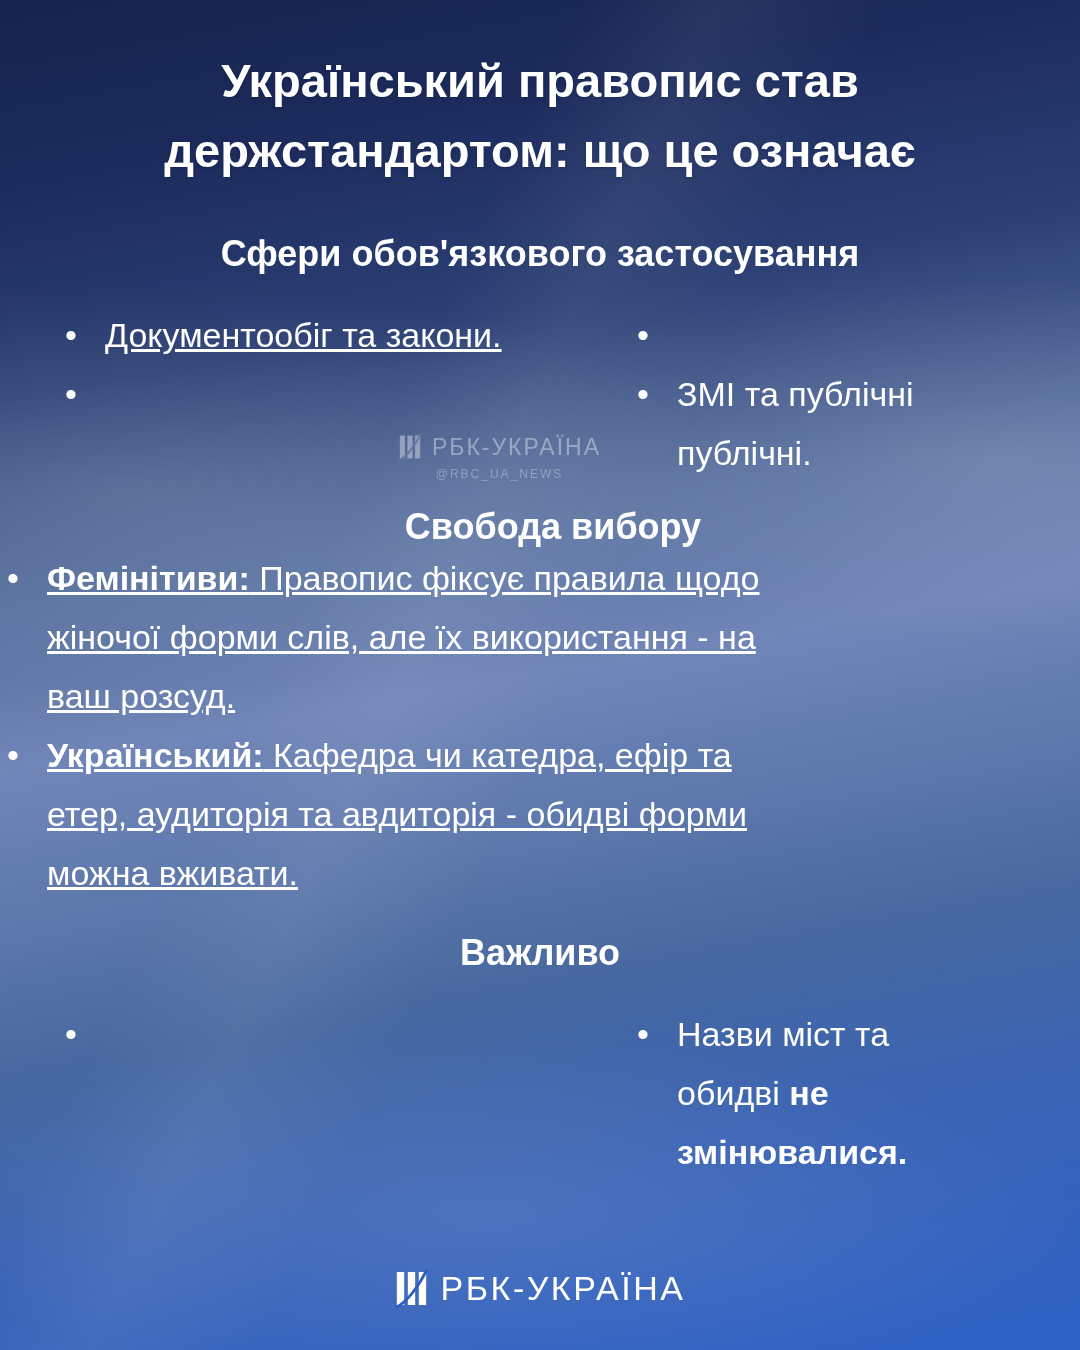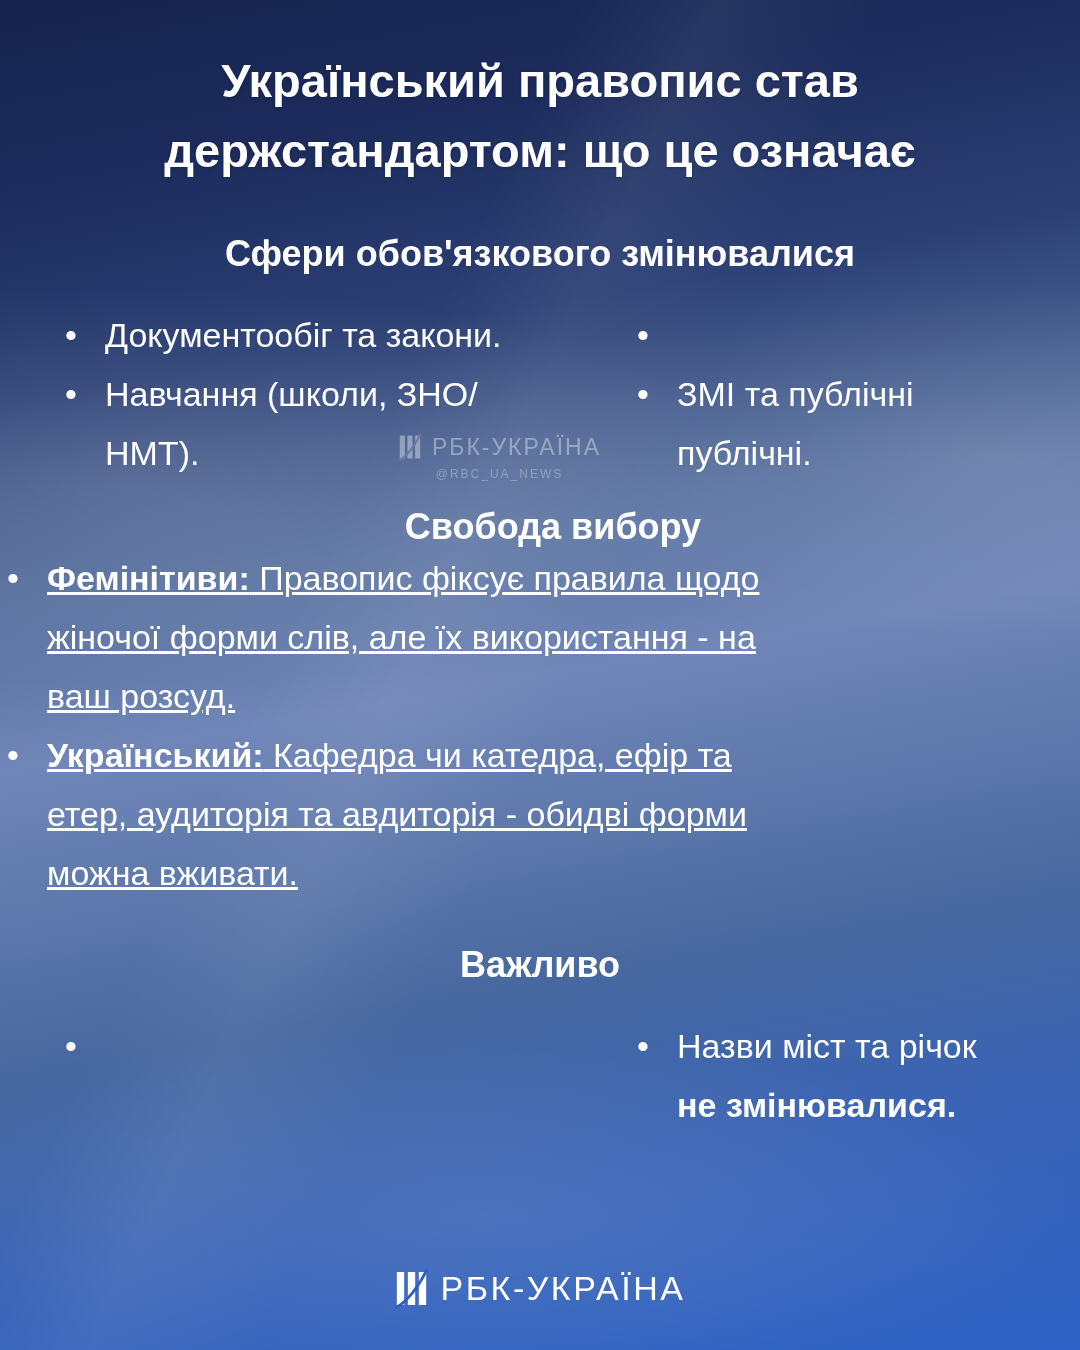--- a/index.html
+++ b/index.html
@@ -24,31 +24,31 @@
     text-align:center;
     font-size:47px; font-weight:700; line-height:70px;
     text-shadow:0 1px 3px rgba(10,20,50,0.25);
   }
   .section-heading {
     margin:0; text-align:center;
     font-size:36px; font-weight:700; line-height:44px;
   }
   .h-scope { margin-top:46px; }
   .h-freedom { margin-top:22px;padding-left:26px; }
-  .h-important { margin-top:40px; }
+  .h-important { margin-top:28px; }
 
   ul.blist { list-style:none; margin:0; padding:0; }
   li.bullet { display:flex; align-items:flex-start; font-size:34px; line-height:59px; }
   .dot { flex:0 0 47px; padding-left:7px; box-sizing:border-box; }
   .txt { display:block; }
 
   .cols { display:flex; padding:30px 0 0 58px; }
   .col-left { width:572px; flex:0 0 572px; }
   .col-right { flex:1; }
-  .cols-scope .col-left .txt { max-width:410px; }
+  .cols-scope .col-left .txt { max-width:410px;text-decoration:underline; }
   .cols-scope .col-right .txt { max-width:360px; }
 
   .freedom-list { padding:38px 0 0 58px; }
   .freedom-list .txt { max-width:760px;text-decoration:underline; }
   .lead { font-weight:700; }
 
   .cols-important { padding-top:30px; }
   .cols-important .col-left .txt { max-width:380px; }
   .cols-important .col-right .txt { max-width:320px; }
   .emph { font-weight:700; }
@@ -70,30 +70,29 @@
   .ft-brand { font-size:34px; letter-spacing:2.5px; font-weight:500; }
   .logo-icon { display:block; }
 </style>
 </head>
 <body>
 
 <div class="page">
 
   <h1 class="title">Український правопис став держстандартом: що це означає</h1>
 
-  <h2 class="section-heading h-scope">Сфери обов'язкового змінювалися</h2>
+  <h2 class="section-heading h-scope">Сфери обов'язкового застосування</h2>
   <div class="cols cols-scope">
     <ul class="blist col-left">
       <li class="bullet">
         <span class="dot">•</span>
         <span class="txt">Документообіг та закони.</span>
       </li>
       <li class="bullet">
         <span class="dot">•</span>
-        <span class="txt">Навчання (школи, ЗНО/НМТ).</span>
       </li>
     </ul>
     <ul class="blist col-right">
       <li class="bullet">
         <span class="dot">•</span>
       </li>
       <li class="bullet">
         <span class="dot">•</span>
         <span class="txt">ЗМІ та публічні публічні.</span>
       </li>
@@ -115,21 +114,21 @@
   <h2 class="section-heading h-important">Важливо</h2>
   <div class="cols cols-important">
     <ul class="blist col-left">
       <li class="bullet">
         <span class="dot">•</span>
       </li>
     </ul>
     <ul class="blist col-right">
       <li class="bullet">
         <span class="dot">•</span>
-        <span class="txt"><span>Назви міст та річок </span><span class="emph">не змінювалися.</span></span>
+        <span class="txt"><span>Назви міст та обидві </span><span class="emph">не змінювалися.</span></span>
       </li>
     </ul>
   </div>
 
   <div class="watermark">
     <div class="wm-row">
       <svg class="logo-icon" width="24" height="28" viewBox="0 0 36 44" aria-hidden="true">
         <g fill="rgba(255,255,255,0.38)">
           <rect x="2" y="4" width="8" height="36"></rect>
           <rect x="14" y="4" width="8" height="36"></rect>

